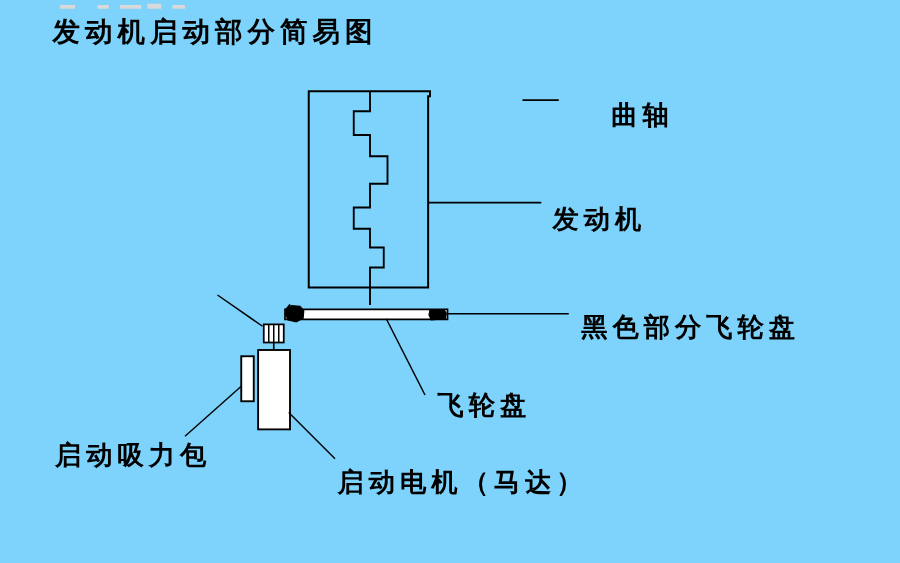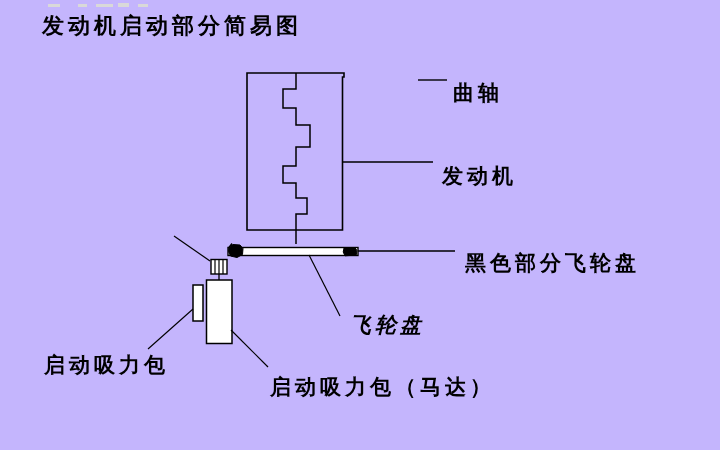--- a/index.html
+++ b/index.html
@@ -5,21 +5,21 @@
   html, body {
     margin: 0;
     padding: 0;
     background: #ffffff;
     font-family: "Liberation Sans", sans-serif;
   }
   .canvas {
     position: relative;
     width: 720px;
     height: 450px;
-    background: #c4b5fd;
+    background: #7dd3fc;
     overflow: hidden;
   }
   .diagram-svg {
     position: absolute;
     left: 0;
     top: 0;
     width: 720px;
     height: 450px;
   }
   .title {
@@ -35,25 +35,25 @@
   }
   .lbl {
     position: absolute;
     font-size: 21px;
     font-weight: bold;
     letter-spacing: 4px;
     color: #000000;
     line-height: 1.1;
     white-space: nowrap;
   }
-  .lbl-crankshaft   { left: 453px; top: 81px;  }
+  .lbl-crankshaft   { left: 489px; top: 81px;  }
   .lbl-engine       { left: 442px; top: 164px; }
   .lbl-starter-gear { left: 67px;  top: 218px; }
   .lbl-ring-gear    { left: 465px; top: 247px; line-height: 31px; }
-  .lbl-flywheel     { left: 350px; top: 313px; font-style: italic; }
+  .lbl-flywheel     { left: 350px; top: 313px; }
   .lbl-solenoid     { left: 44px;  top: 353px; }
   .lbl-motor        { left: 270px; top: 375px; }
   .watermark {
     position: absolute;
     right: 7px;
     top: 432px;
     font-size: 11px;
     font-weight: bold;
     letter-spacing: 0.5px;
     font-family: "DejaVu Sans Mono", "Liberation Sans", monospace;
@@ -118,15 +118,15 @@
 
   <div class="lbl lbl-crankshaft">曲轴</div>
   <div class="lbl lbl-engine">发动机</div>
 
   <div class="lbl lbl-ring-gear">
     <div>黑色部分飞轮盘</div>
   </div>
 
   <div class="lbl lbl-flywheel">飞轮盘</div>
   <div class="lbl lbl-solenoid">启动吸力包</div>
-  <div class="lbl lbl-motor">启动吸力包（马达）</div>
+  <div class="lbl lbl-motor">启动电机（马达）</div>
 
 </div>
 
 </body></html>

